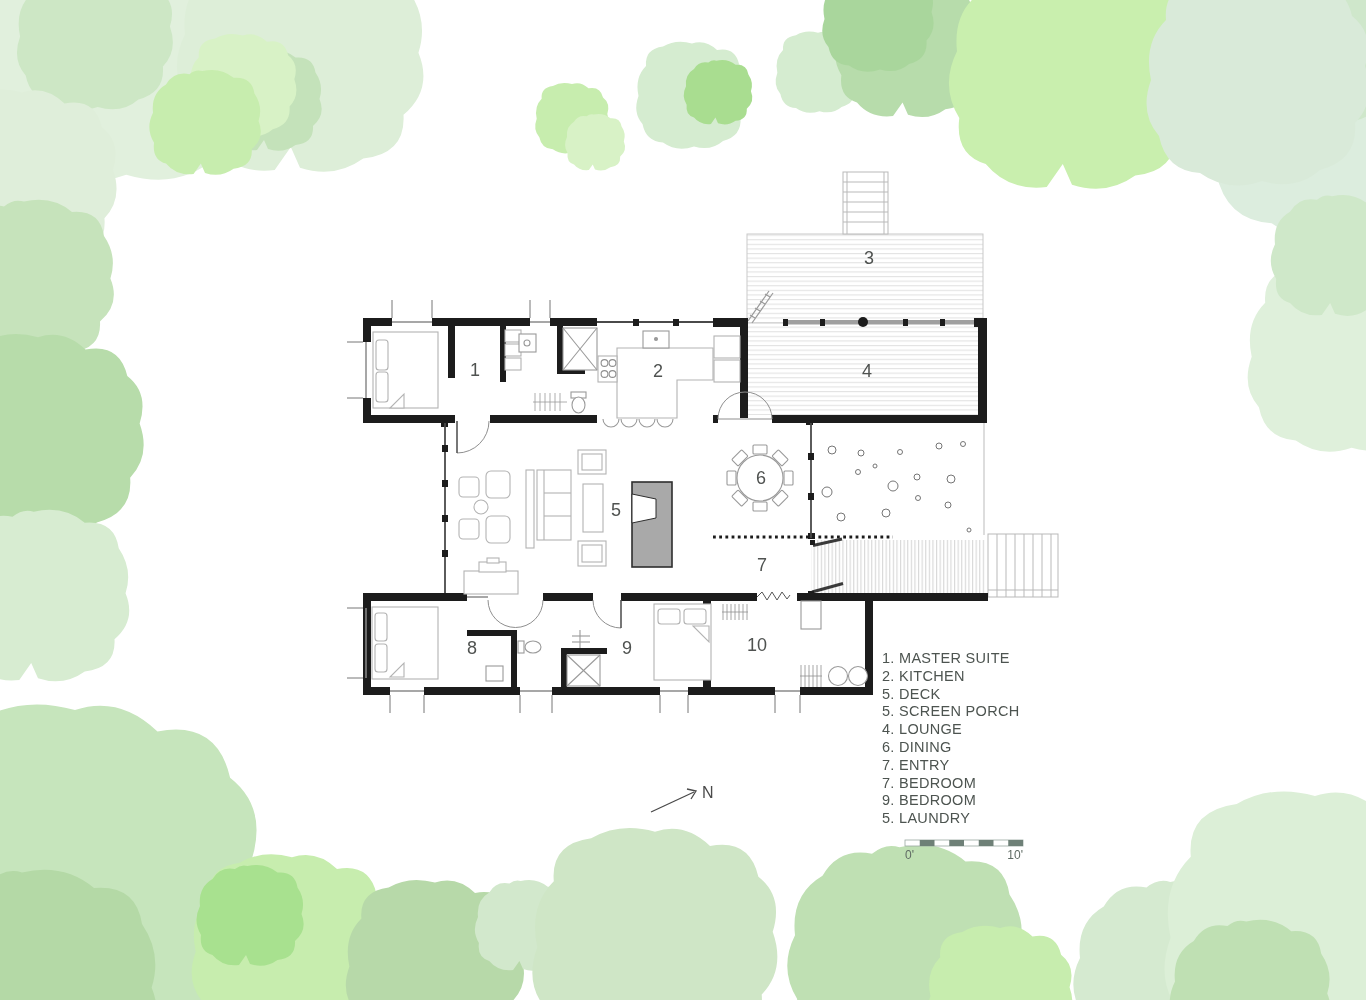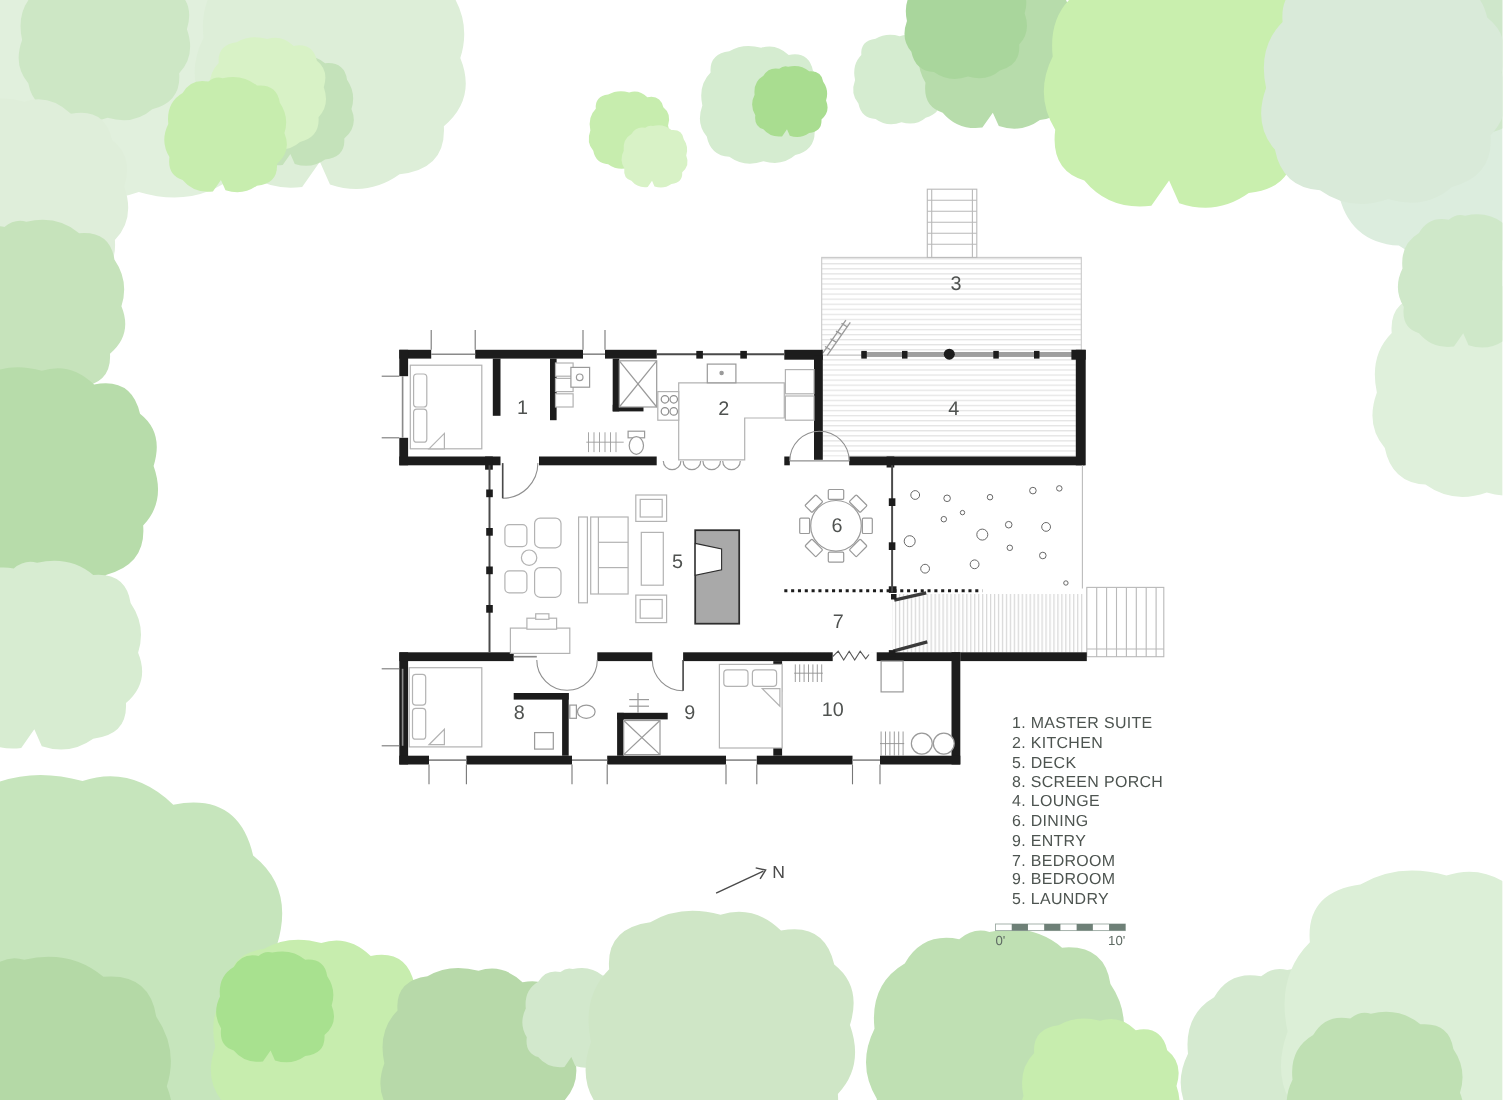--- a/index.html
+++ b/index.html
@@ -1,19 +1,19 @@
 <!DOCTYPE html>
 <html><head>
 <meta charset="utf-8">
 <style>
   html,body{margin:0;padding:0;background:#ffffff;}
   .canvas{position:relative;width:1366px;height:1000px;background:#ffffff;overflow:hidden;
           font-family:"Liberation Sans", sans-serif;}
   .plan-svg{position:absolute;left:0;top:0;}
-  .legend{position:absolute;left:920px;top:650px;color:#4d5450;font-size:14.5px;
+  .legend{position:absolute;left:882px;top:650px;color:#4d5450;font-size:14.5px;
           line-height:17.8px;letter-spacing:0.3px;}
   .legend div{white-space:nowrap;}
   text{font-family:"Liberation Sans", sans-serif;}
   .rlabel{font-size:18px;fill:#4f5250;}
   .slabel{font-size:12px;fill:#5f6b64;}
   .nlabel{font-size:16px;fill:#4a4a4a;}
 </style>
 </head>
 <body>
 
@@ -454,22 +454,22 @@
   </g>
   <text class="slabel" x="905" y="859" text-anchor="start">0'</text>
   <text class="slabel" x="1023" y="859" text-anchor="end">10'</text>
 </g>
 </svg>
 
 <div class="legend">
   <div>1. MASTER SUITE</div>
   <div>2. KITCHEN</div>
   <div>5. DECK</div>
-  <div>8. SCREEN PORCH</div>
+  <div>5. SCREEN PORCH</div>
   <div>4. LOUNGE</div>
   <div>6. DINING</div>
-  <div>9. ENTRY</div>
+  <div>7. ENTRY</div>
   <div>7. BEDROOM</div>
   <div>9. BEDROOM</div>
   <div>5. LAUNDRY</div>
 </div>
 
 </div>
 
 </body></html>

